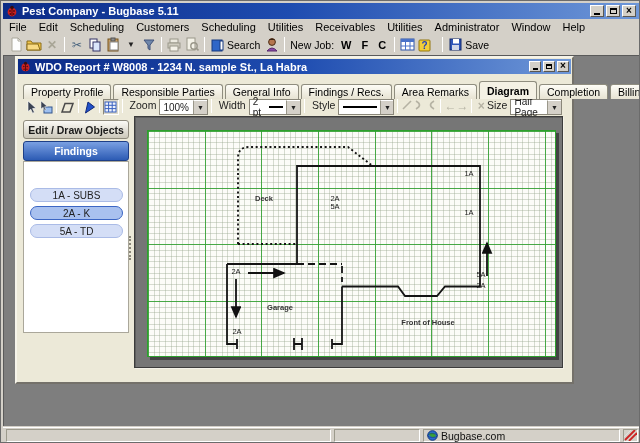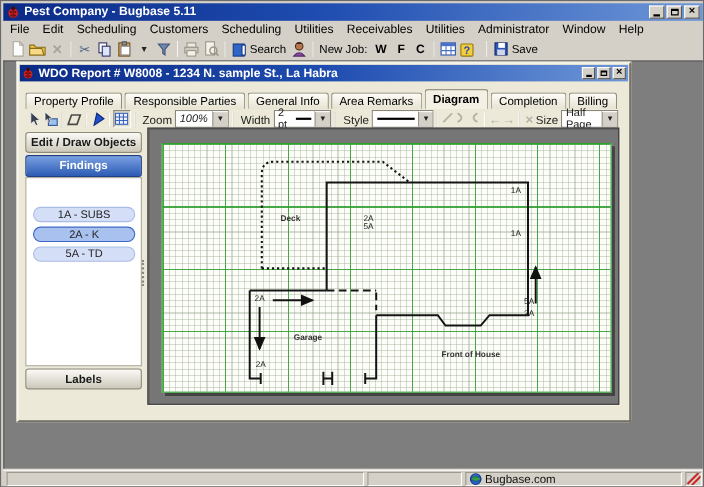--- a/index.html
+++ b/index.html
@@ -75,21 +75,21 @@
     border:1px solid #8f8d7f; border-bottom:none;
     border-radius:3px 3px 0 0;
     font-size:10.5px; display:flex; align-items:center; white-space:nowrap;
   }
   .tab.active {
     height:18px; font-weight:bold; background:#f4f1e4; position:relative; z-index:3;
   }
   
   .dtoolbar {
     position:absolute; left:2px; top:41px; right:2px; height:17px;
-    display:flex; align-items:flex-end; font-size:10.5px; color:#222;
+    display:flex; align-items:flex-start; font-size:10.5px; color:#222;
     padding-left:4px; background:#ece9d8;
   }
   .dicon { width:19px; height:16px; display:flex; align-items:center; justify-content:center; }
   .dicon.pressed { border:1px solid; border-color:#8a877a #fff #fff #8a877a; background:#ddd9c9; }
   .vsep { width:1px; height:14px; background:#a09d8e; border-right:1px solid #fff; margin:0 3px; }
   .ddlbl { margin:0 3px 0 4px; }
   .dd { display:flex; height:16px; border:1px solid #8a877a; background:#fff; box-shadow:inset 1px 1px 0 #c8c5b8; }
   .dd .val { display:flex; align-items:center; padding:0 3px; font-size:10px; background:#fff; }
   .dd .arw {
     width:14px; background:#d4d0c8; border-left:1px solid #9a978a;
@@ -327,20 +327,21 @@
       <span class="wbtn sm">
           <span class="g-cls">×</span>
         </span>
     </span>
   </div>
 
   <div class="tabs">
     <span class="tab">Property Profile</span>
     <span class="tab">Responsible Parties</span>
     <span class="tab">General Info</span>
+    <span class="tab">Findings / Recs.</span>
     <span class="tab">Area Remarks</span>
     <span class="tab active">Diagram</span>
     <span class="tab">Completion</span>
     <span class="tab">Billing</span>
 
   </div>
 
   <div class="dtoolbar">
     <span class="dicon">
         <svg width="13" height="14">
@@ -370,21 +371,21 @@
         <svg width="13" height="12">
           <rect x="1" y="1" width="11" height="10" fill="#eef2fb" stroke="#3a62c0"></rect>
           <line x1="4.6" y1="1" x2="4.6" y2="11" stroke="#3a62c0"></line>
           <line x1="8.2" y1="1" x2="8.2" y2="11" stroke="#3a62c0"></line>
           <line x1="1" y1="4.3" x2="12" y2="4.3" stroke="#3a62c0"></line>
           <line x1="1" y1="7.6" x2="12" y2="7.6" stroke="#3a62c0"></line>
         </svg>
       </span>
     <span class="vsep"></span>
     <span class="ddlbl">Zoom</span>
-    <span class="dd" style="width:62px;font-style:italic;">
+    <span class="dd" style="width:62px;">
       <span class="val" style="flex:1;">100%</span>
       <span class="arw">▼</span>
     </span>
     <span class="vsep"></span>
     <span class="ddlbl">Width</span>
     <span class="dd" style="width:62px;">
       <span class="val" style="flex:1;">
           <span>2 pt</span>
           <span class="lsample" style="width:18px;"></span>
         </span>
@@ -421,21 +422,20 @@
   </div>
 
   <div class="sidebar">
     <div class="sbtn" style="top:2px;">Edit / Draw Objects</div>
     <div class="sbtn blue" style="top:23px;height:20px;">Findings</div>
     <div class="sbody">
       <div class="pill" style="top:26px;">1A - SUBS</div>
       <div class="pill sel" style="top:44px;">2A - K</div>
       <div class="pill" style="top:62px;">5A - TD</div>
     </div>
-    <div class="sbtn" style="top:217px;">Labels</div>
   </div>
   <div class="splitter"></div>
 
   <div class="dpanel">
     <div class="page">
       <svg width="409" height="227" viewBox="0 0 409 227">
         <defs>
           <marker id="ah" markerWidth="8" markerHeight="8" refX="6" refY="3" orient="auto">
             <path d="M0 0 L7 3 L0 6 Z" fill="#111"></path>
           </marker>

